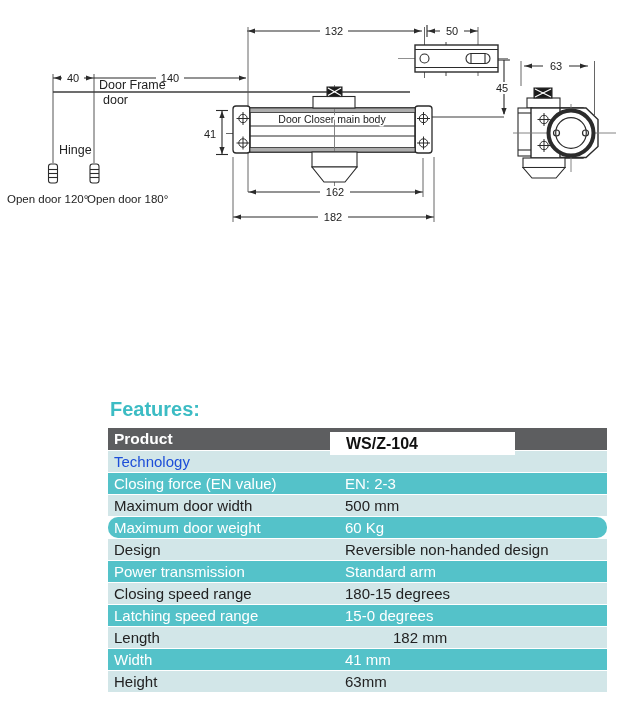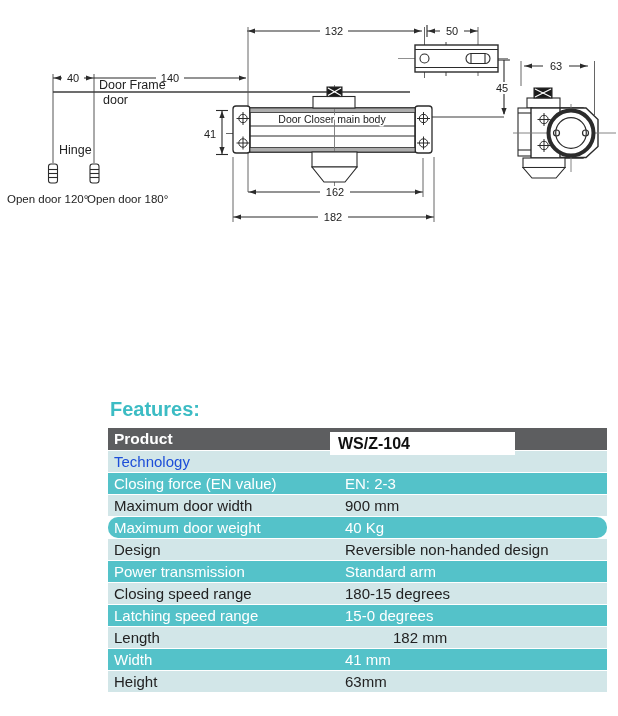--- a/index.html
+++ b/index.html
@@ -13,21 +13,21 @@
   .dimtxt{font-size:11px;}
   .bodytxt{font-size:10.5px;}
   
   .features-heading{position:absolute;left:110px;top:398px;margin:0;
         font-size:20px;font-weight:bold;letter-spacing:0px;}
   .tbl{position:absolute;left:108px;top:428px;width:499px;}
   .thead{position:relative;height:22px;}
   .th-label{position:absolute;left:0;top:0;width:260px;height:22px;line-height:22px;
         color:#fff;font-weight:bold;font-size:15.5px;padding-left:6px;box-sizing:border-box;}
   .th-value{position:absolute;left:222px;top:4px;width:185px;height:23px;line-height:23px;
-        background:#fff;color:#111;font-weight:bold;font-size:16px;padding-left:8px;
+        background:#fff;color:#111;font-weight:bold;font-size:16px;padding-left:16px;
         box-sizing:border-box;z-index:2;}
   .row{height:21px;line-height:21px;margin-top:1px;font-size:15px;display:flex;}
   .cell-label{width:222px;padding-left:6px;box-sizing:border-box;white-space:nowrap;}
   .cell-value{flex:1;padding-left:15px;box-sizing:border-box;white-space:nowrap;}
 </style>
 </head>
 <body>
 
 <div class="page">
 
@@ -206,25 +206,25 @@
     <div id="rows">
         <div class="row" style="background: rgb(210, 230, 232); color: #1d4ed8;">
           <div class="cell-label">Technology</div>
         </div>
         <div class="row" style="background: rgb(84, 194, 201); color: rgb(255, 255, 255);">
           <div class="cell-label">Closing force (EN value)</div>
           <div class="cell-value">EN: 2-3</div>
         </div>
         <div class="row" style="background: rgb(210, 230, 232); color: rgb(34, 34, 34);">
           <div class="cell-label">Maximum door width</div>
-          <div class="cell-value">900 mm</div>
+          <div class="cell-value">500 mm</div>
         </div>
         <div class="row" style="background: rgb(84, 194, 201); color: rgb(255, 255, 255); border-radius: 10px;">
           <div class="cell-label">Maximum door weight</div>
-          <div class="cell-value">40 Kg</div>
+          <div class="cell-value">60 Kg</div>
         </div>
         <div class="row" style="background: rgb(210, 230, 232); color: rgb(34, 34, 34);">
           <div class="cell-label">Design</div>
           <div class="cell-value">Reversible non-handed design</div>
         </div>
         <div class="row" style="background: rgb(84, 194, 201); color: rgb(255, 255, 255);">
           <div class="cell-label">Power transmission</div>
           <div class="cell-value">Standard arm</div>
         </div>
         <div class="row" style="background: rgb(210, 230, 232); color: rgb(34, 34, 34);">

